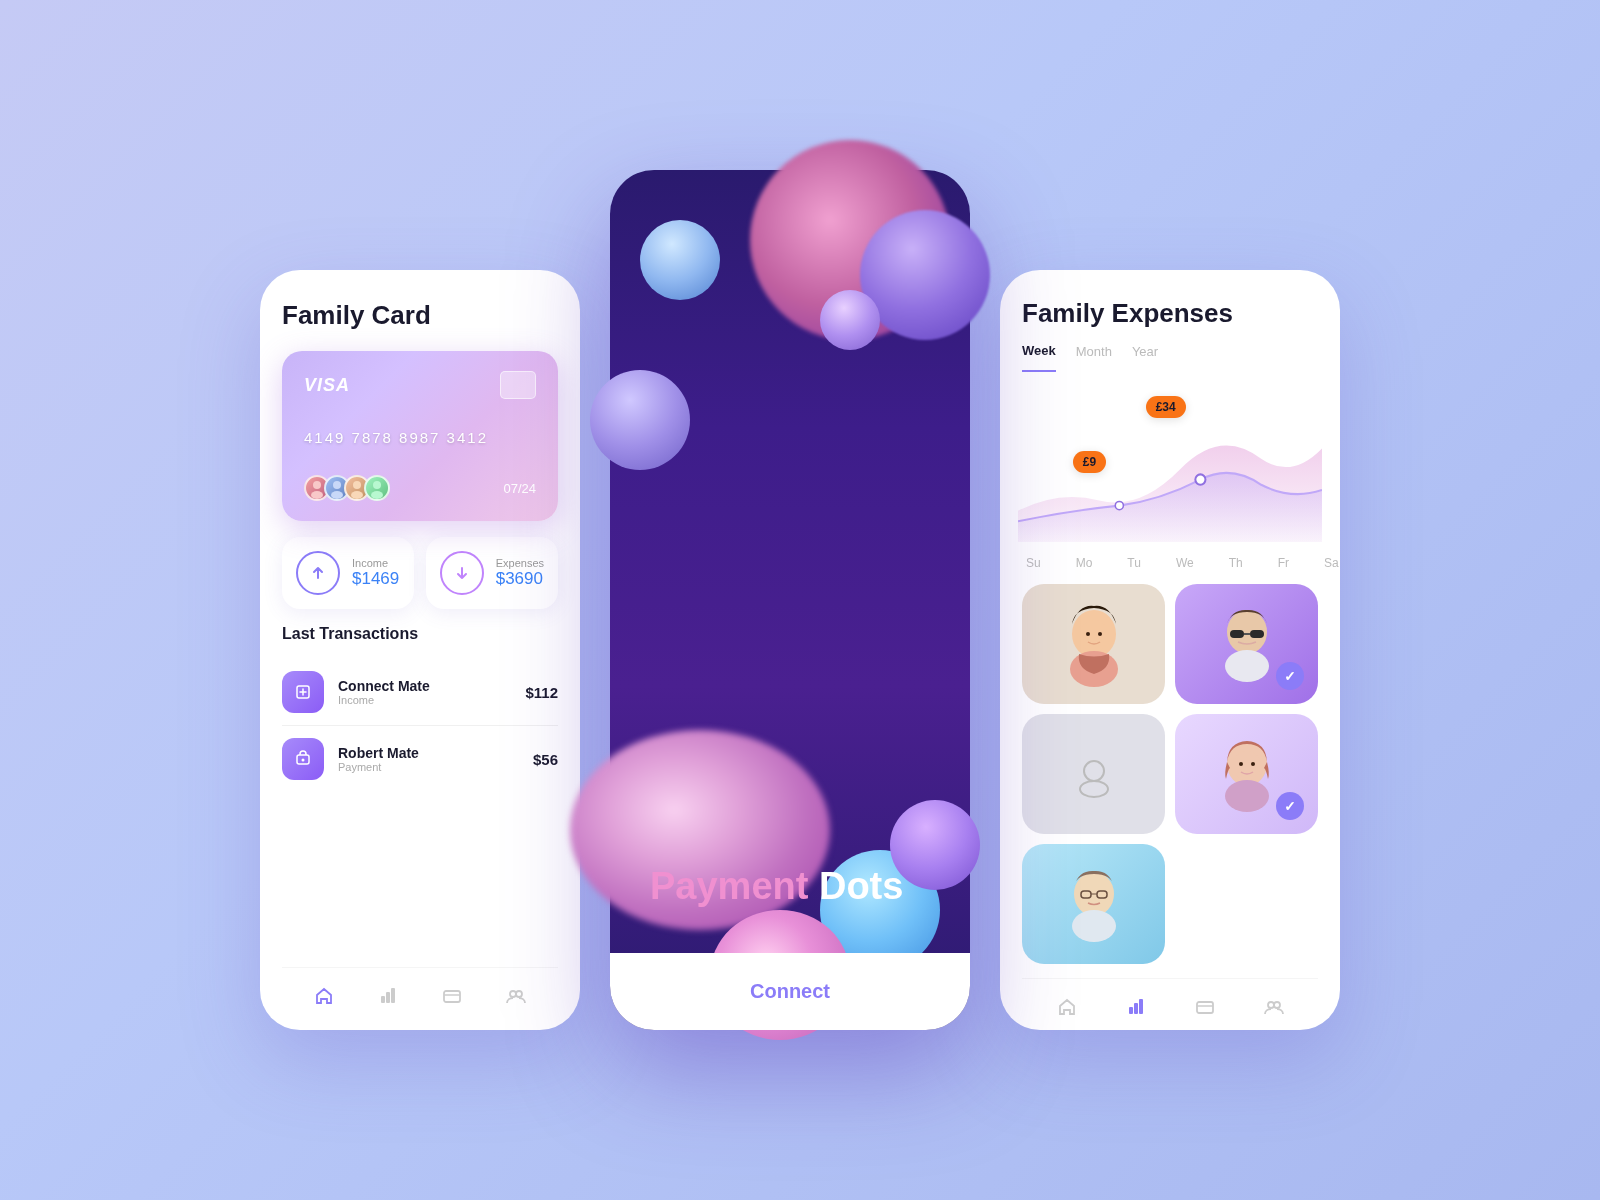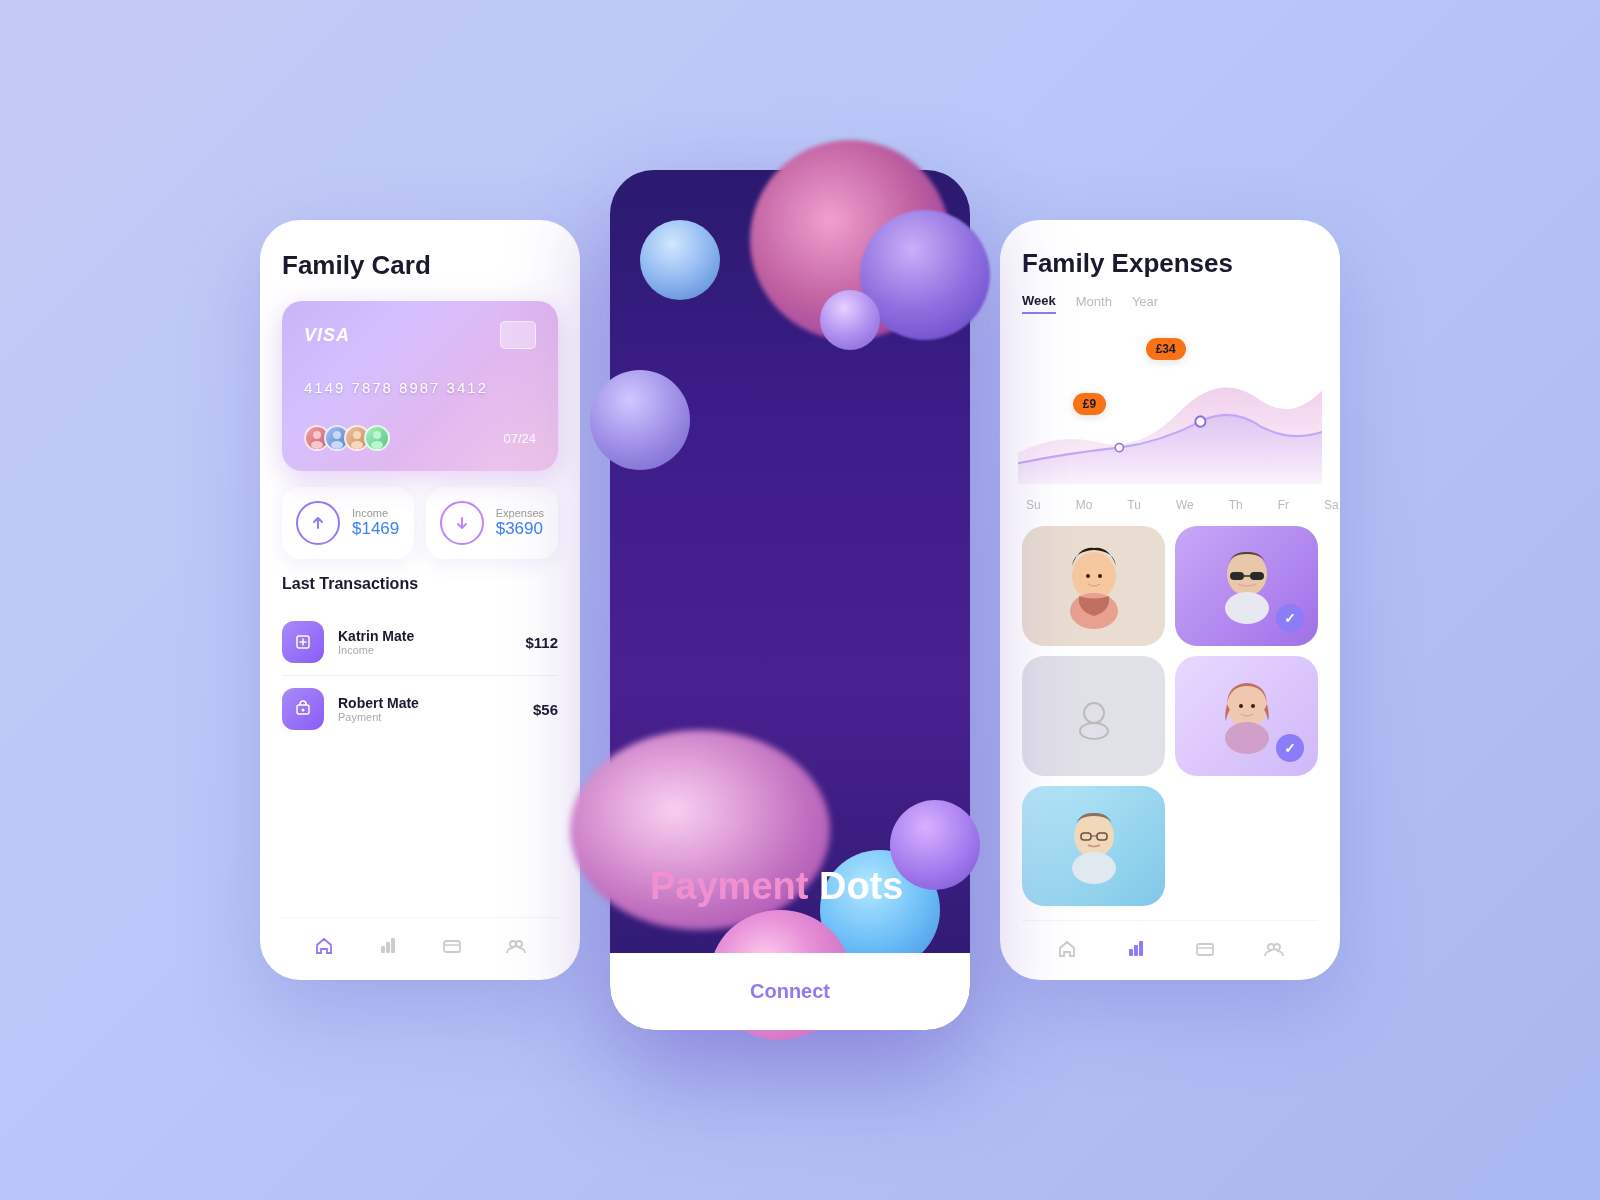--- a/index.html
+++ b/index.html
@@ -8,21 +8,21 @@
       height: 1200px;
       background: linear-gradient(135deg, #c5caf5 0%, #b8c8f8 40%, #a8b8f0 100%);
       display: flex;
       align-items: center;
       justify-content: center;
       font-family: -apple-system, BlinkMacSystemFont, 'Segoe UI', sans-serif;
       overflow: hidden;
     }
     .screens-container {
       display: flex;
-      align-items: center;
+      align-items: flex-end;
       gap: 30px;
       position: relative;
     }
 
     
     .phone {
       background: #fff;
       border-radius: 40px;
       box-shadow: 0 30px 80px rgba(100,80,200,0.25);
       overflow: hidden;
@@ -347,21 +347,21 @@
     }
     .tabs-row {
       display: flex;
       gap: 20px;
       align-items: center;
     }
     .tab-item {
       font-size: 13px;
       color: #bbb;
       cursor: pointer;
-      padding-bottom: 4px;
+      padding-bottom: 12px;
       font-weight: 500;
     }
     .tab-item.active {
       color: #1a1a2e;
       font-weight: 600;
       border-bottom: 2px solid #8b7cf8;
     }
 
     .chart-area {
       height: 160px;
@@ -512,21 +512,21 @@
     <div class="transactions-title">Last Transactions</div>
     <div>
       <div class="transaction-item">
         <div class="tx-icon">
           <svg width="18" height="18" viewBox="0 0 18 18" fill="none">
             <rect x="3" y="3" width="12" height="12" rx="2" stroke="white" stroke-width="1.5"></rect>
             <path d="M6 9h6M9 6v6" stroke="white" stroke-width="1.5" stroke-linecap="round"></path>
           </svg>
         </div>
         <div class="tx-info">
-          <div class="tx-name">Katrin Mate</div>
+          <div class="tx-name">Connect Mate</div>
           <div class="tx-type">Income</div>
         </div>
         <div class="tx-amount">$112</div>
       </div>
       <div class="transaction-item">
         <div class="tx-icon">
           <svg width="18" height="18" viewBox="0 0 18 18" fill="none">
             <rect x="3" y="5" width="12" height="9" rx="2" stroke="white" stroke-width="1.5"></rect>
             <path d="M6 5V4a3 3 0 0 1 6 0v1" stroke="white" stroke-width="1.5"></path>
             <circle cx="9" cy="10" r="1.5" fill="white"></circle>

